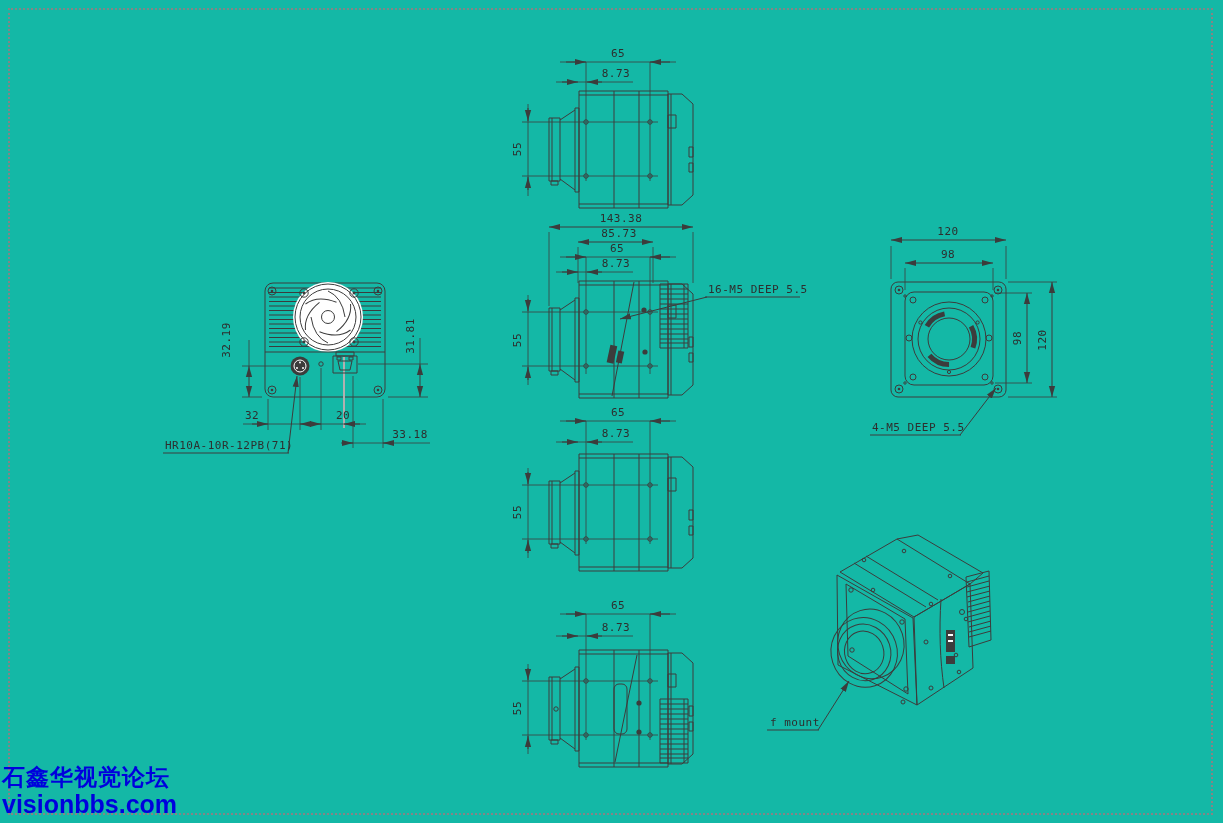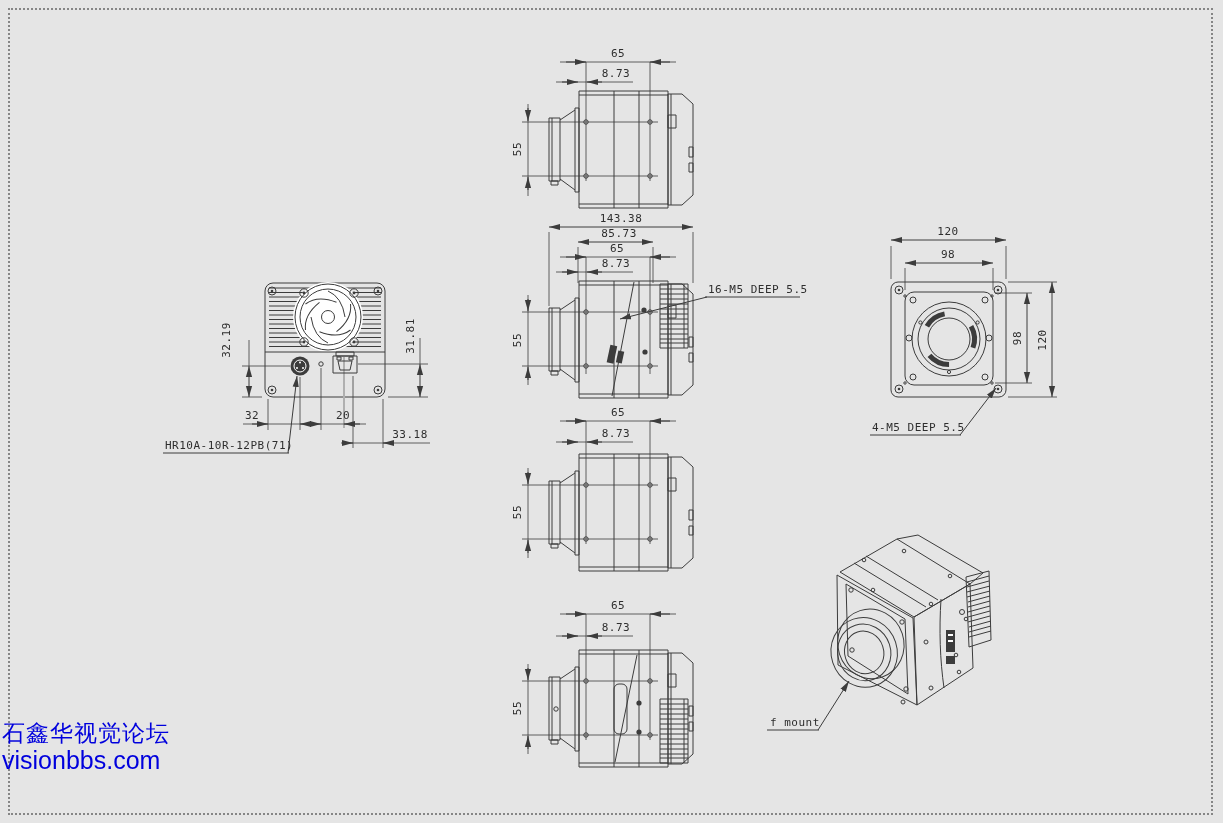--- a/index.html
+++ b/index.html
@@ -1,30 +1,30 @@
 <!DOCTYPE html>
 <html><head>
 <meta charset="utf-8">
 <style>
   html,body{margin:0;padding:0;background:#fff;}
-  .sheet{position:relative;width:1223px;height:823px;background:#e5e5e5;overflow:hidden;
+  .sheet{position:relative;width:1223px;height:823px;background:#14b8a6;overflow:hidden;
          font-family:"DejaVu Sans",sans-serif;}
   .frame{position:absolute;left:8px;top:8px;width:1201px;height:803px;
          border:2px dotted #858585;pointer-events:none;}
   svg.drawing{position:absolute;left:0;top:0;
       stroke:#3c3c3c;fill:none;stroke-width:1;stroke-linecap:butt;stroke-linejoin:round;}
   svg.drawing text{stroke:none;fill:#2e2e2e;}
   text.dim{font:11px "DejaVu Sans Mono",monospace;letter-spacing:0.5px;}
   text.lbl{font:11px "DejaVu Sans Mono",monospace;letter-spacing:0.5px;}
   .thin{stroke-width:0.8;}
   .fillDark{fill:#3c3c3c;stroke:none;}
   .fillWhite{fill:#ffffff;stroke:none;}
   .grayline{stroke:#b0b0b0;stroke-width:2;}
   .notes{position:absolute;left:256px;top:550px;color:#2b2b2b;font-size:15px;line-height:21px;}
-  .watermark{position:absolute;left:2px;top:720px;color:#0000dd;font-weight:normal;line-height:27px;}
+  .watermark{position:absolute;left:2px;top:764px;color:#0000dd;font-weight:bold;line-height:27px;}
   .watermark .wm1{font-size:23px;letter-spacing:1px;}
   .watermark .wm2{font-size:25px;font-family:"Liberation Sans",sans-serif;}
 </style>
 </head>
 <body>
 
 <div class="sheet">
   <div class="frame"></div>
 
   <svg class="drawing" width="1223" height="823" viewBox="0 0 1223 823">

